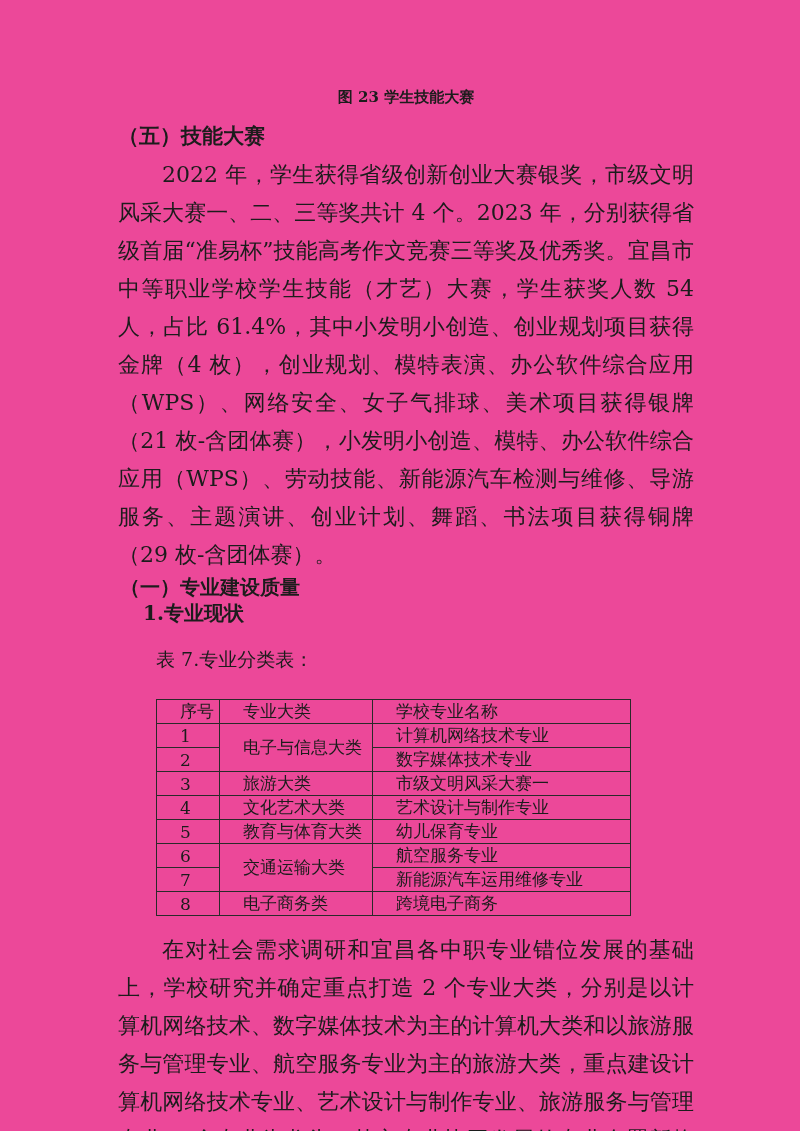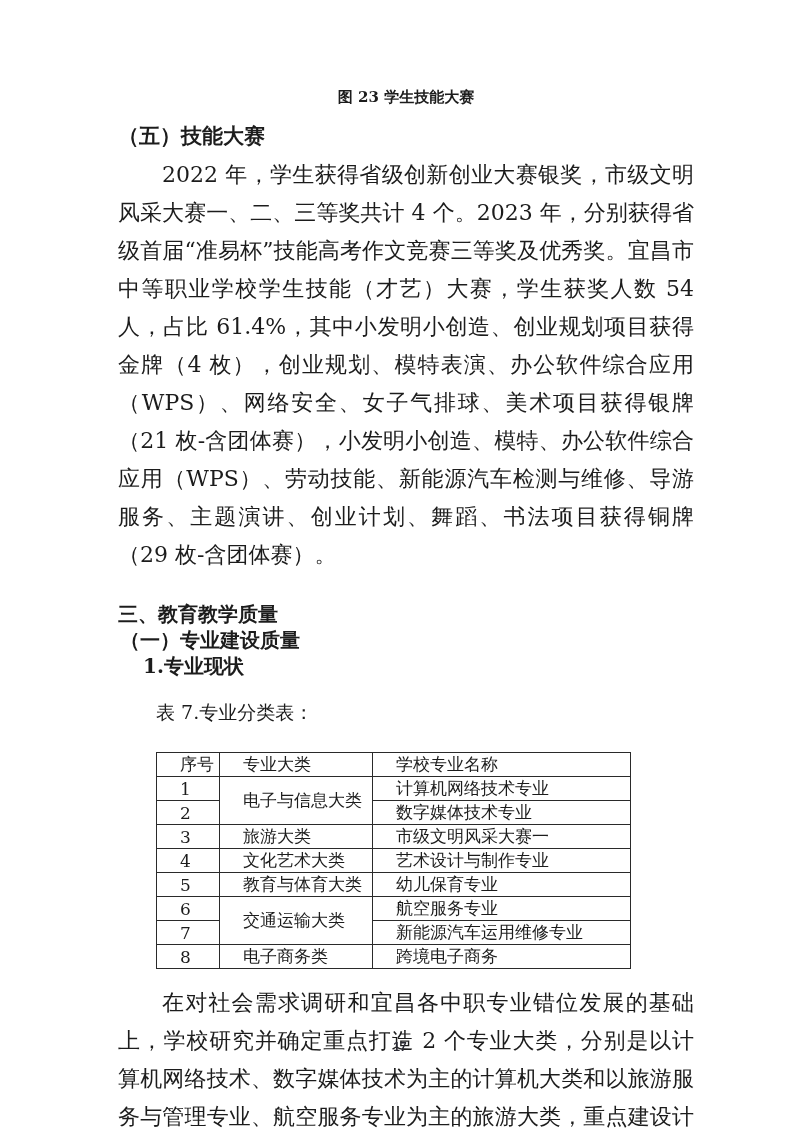--- a/index.html
+++ b/index.html
@@ -2,21 +2,21 @@
 <html><head>
 <meta charset="utf-8">
 <style>
   * { margin: 0; padding: 0; box-sizing: border-box; }
   html, body { background: #e8e8e8; }
   .page {
     position: relative;
     width: 800px;
     height: 1131px;
     margin: 0 auto;
-    background: #ffffff;
+    background: #ec4899;
     font-family: "DejaVu Serif", "Liberation Serif", serif;
     color: #1c1c1c;
     overflow: hidden;
   }
   .content {
     padding: 88px 106px 0 118px;
   }
   .fig-caption {
     text-align: center;
     font-weight: bold;
@@ -97,21 +97,20 @@
 
 <div class="page">
   <div class="content">
 
     <div class="fig-caption">图 23 学生技能大赛</div>
 
     <div class="h-skills">（五）技能大赛</div>
 
     <p class="para">2022 年，学生获得省级创新创业大赛银奖，市级文明风采大赛一、二、三等奖共计 4 个。2023 年，分别获得省级首届“准易杯”技能高考作文竞赛三等奖及优秀奖。宜昌市中等职业学校学生技能（才艺）大赛，学生获奖人数 54 人，占比 61.4%，其中小发明小创造、创业规划项目获得金牌（4 枚），创业规划、模特表演、办公软件综合应用（WPS）、网络安全、女子气排球、美术项目获得银牌（21 枚-含团体赛），小发明小创造、模特、办公软件综合应用（WPS）、劳动技能、新能源汽车检测与维修、导游服务、主题演讲、创业计划、舞蹈、书法项目获得铜牌（29 枚-含团体赛）。</p>
 
-    <div class="h-sec">三、教育教学质量</div>
 
     <div class="h-sub">（一）专业建设质量</div>
 
     <div class="h-sub2">1.专业现状</div>
 
 
     <div class="table-caption">表 7.专业分类表：</div>
 
     <table class="majors">
       <tbody>
@@ -158,14 +157,13 @@
           <td>电子商务类</td>
           <td>跨境电子商务</td>
         </tr>
       </tbody>
     </table>
 
     <p class="para closing">在对社会需求调研和宜昌各中职专业错位发展的基础上，学校研究并确定重点打造 2 个专业大类，分别是以计算机网络技术、数字媒体技术为主的计算机大类和以旅游服务与管理专业、航空服务专业为主的旅游大类，重点建设计算机网络技术专业、艺术设计与制作专业、旅游服务与管理专业 3 个专业为龙头，其它专业协同发展的专业布置新格局。</p>
 
   </div>
 
-  <div class="page-number">17</div>
 </div>
 
 </body></html>

